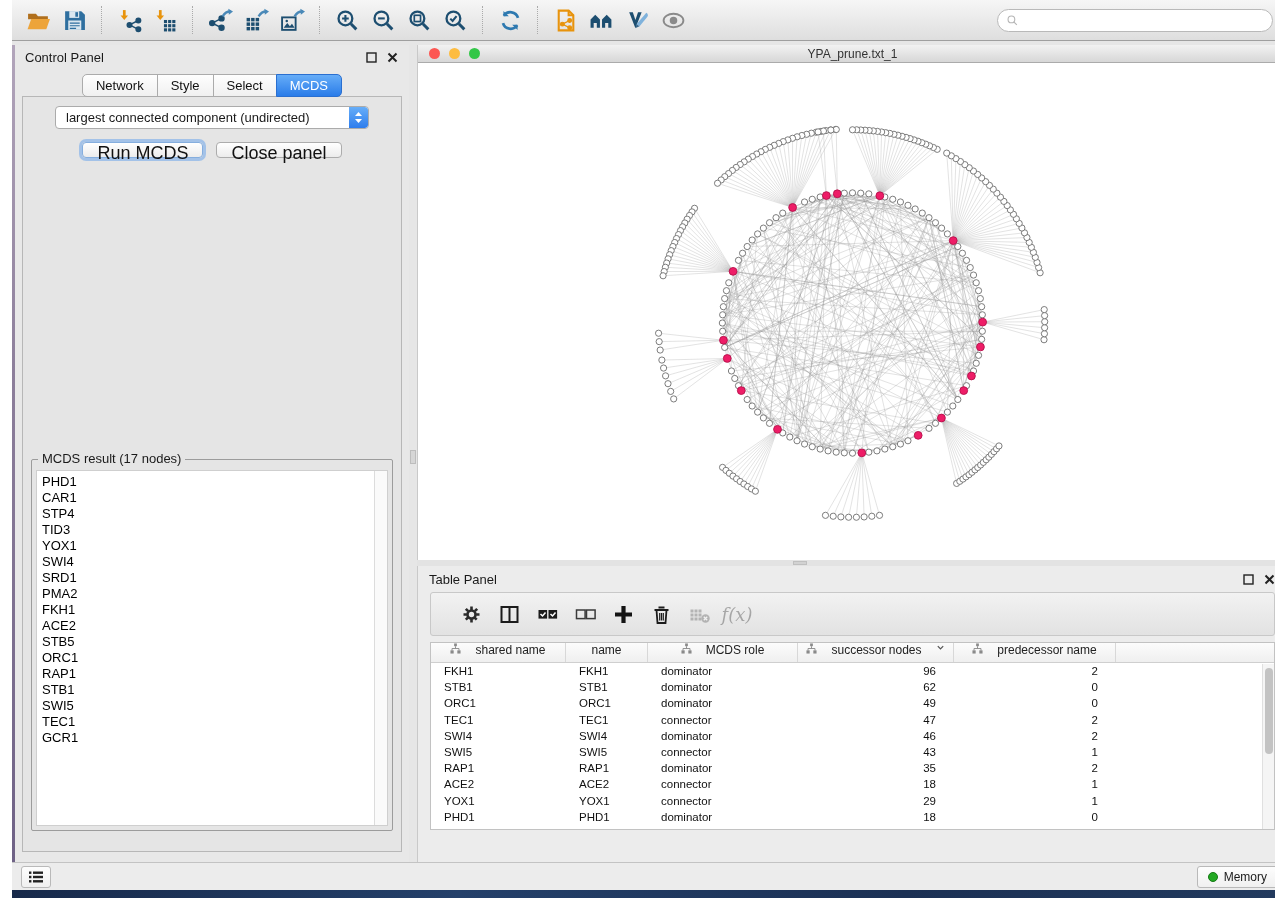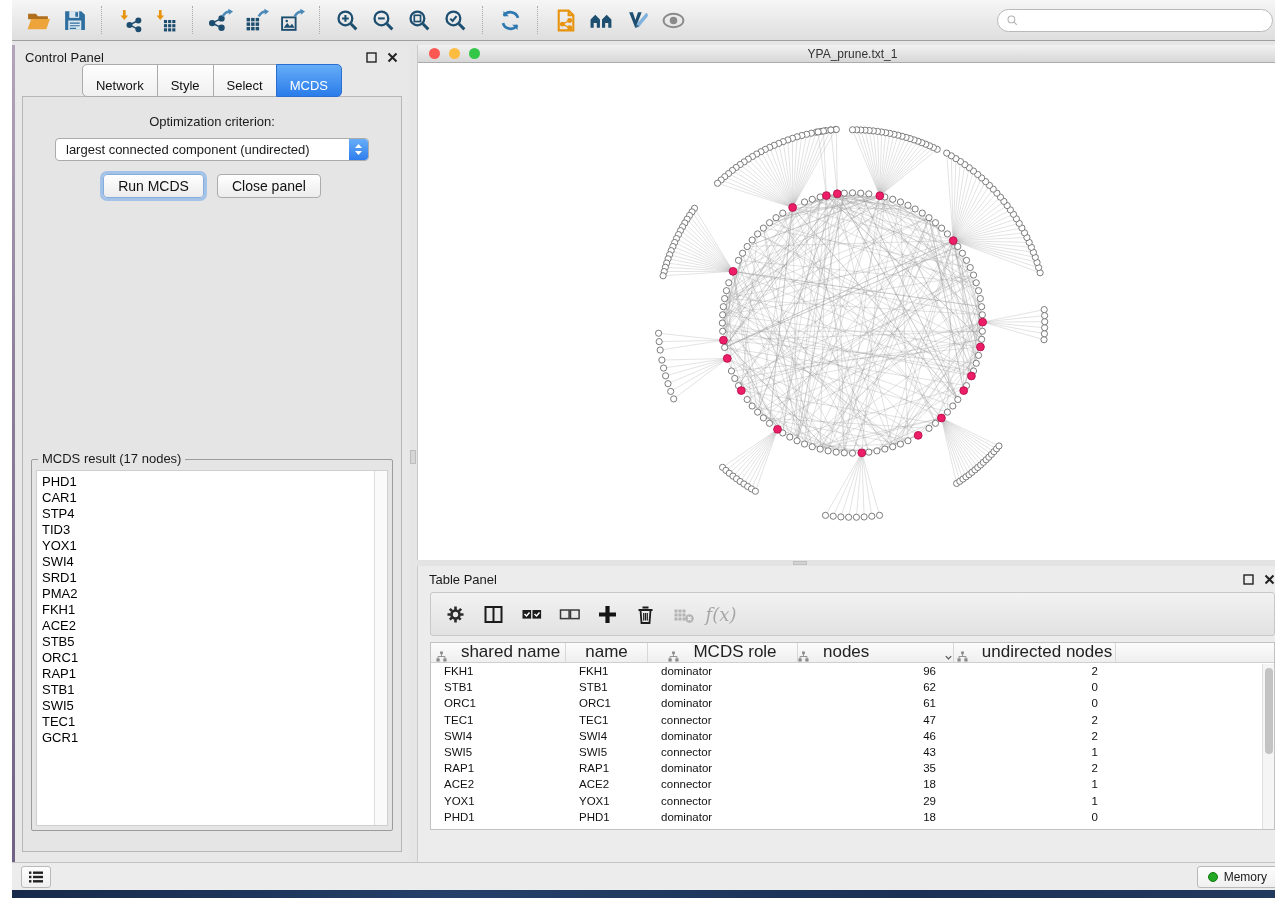--- a/index.html
+++ b/index.html
@@ -20,32 +20,32 @@
   .mainrow { flex:1; display:flex; background:#e6e6e6; padding-top:4px; min-height:0; }
   .deskstrip { width:3px; background:linear-gradient(#b2a5bb,#8d7f9b 40%,#6f6286); }
 
   
   .cpanel { width:394px; background:#e8e8e8; display:flex; flex-direction:column; }
   .cp-title { height:24px; display:flex; align-items:center; padding:0 10px; }
   .panel-title { font-size:13px; color:#1a1a1a; }
   .win-ctls { margin-left:auto; display:flex; gap:8px; align-items:center; }
   .win-ctls .wc { width:13px; height:13px; display:flex; align-items:center; justify-content:center; }
   .cp-tabs { height:28px; display:flex; justify-content:center; align-items:flex-end; position:relative; z-index:2; }
-  .tab { background:linear-gradient(#fefefe,#f0f0f0); border:1px solid #ababab; padding:13px 13px 3px; font-size:13px; margin-left:-1px; color:#111; }
+  .tab { background:linear-gradient(#fefefe,#f0f0f0); border:1px solid #ababab; padding:3px 13px 3px; font-size:13px; margin-left:-1px; color:#111; }
   .tab:first-child { border-radius:5px 0 0 5px; margin-left:0; }
   .tab:last-child { border-radius:0 5px 5px 0; }
   .tab.active { background:linear-gradient(#66adf8,#2a7ce9); border-color:#2a6fd0; color:#fff; }
   .cp-body { flex:1; margin:-1px 7px 10px; background:#e5e5e5; border:1px solid #b7b7b7; display:flex; flex-direction:column; min-height:0; }
   .crit-label { margin-top:17px; text-align:center; font-size:13px; }
   .combo-row { margin-top:9px; display:flex; justify-content:center; }
   .combo { width:314px; height:23px; background:#fff; border:1px solid #ababab; border-radius:4px; display:flex; align-items:center; overflow:hidden; }
   .combo-text { flex:1; padding-left:10px; font-size:13px; white-space:nowrap; }
   .combo-cap { width:19px; align-self:stretch; background:linear-gradient(#67aef8,#2e7ded); display:flex; align-items:center; justify-content:center; border-radius:0 3px 3px 0; }
   .btn-row { margin-top:13px; display:flex; justify-content:center; gap:13px; }
-  .pushbtn { height:24px; padding:0 14px; font-size:14px; font-family:inherit; background:linear-gradient(#ffffff,#ececec); border:1px solid #acacac; border-radius:4px; color:#111; }
+  .pushbtn { height:16px; padding:0 14px; font-size:18px; font-family:inherit; background:linear-gradient(#ffffff,#ececec); border:1px solid #acacac; border-radius:4px; color:#111; }
   .pushbtn.focused { border-color:#85aede; box-shadow:0 0 0 3px rgba(110,165,235,.55); }
   .groupbox { margin:auto 8px 20px; height:372px; border:1px solid #9c9c9c; border-radius:2px; position:relative; }
   .groupbox .gb-label { position:absolute; top:-9px; left:6px; background:#e5e5e5; padding:0 4px; font-size:13px; }
   .listbox { position:absolute; left:4px; right:4px; top:10px; bottom:4px; background:#fff; border:1px solid #cfcfcf; display:flex; }
   .list-items { flex:1; padding:3px 0 0 5px; overflow:hidden; }
   .list-item { font-size:13px; line-height:16px; color:#000; }
   .list-scroll { width:13px; border-left:1px solid #dcdcdc; background:#fafafa; }
 
   
   .vsplit { width:8px; background:#e6e6e6; position:relative; }
@@ -59,28 +59,28 @@
   .net-titlebar { height:18px; background:linear-gradient(#f2f2f2,#d7d7d7); border-bottom:1px solid #ababab; position:relative; display:flex; align-items:center; }
   .lights { display:flex; gap:9px; margin-left:11px; }
   .light { width:11px; height:11px; border-radius:50%; }
   .net-name { position:absolute; left:0; right:0; text-align:center; font-size:12px; color:#333; }
   .net-canvas { flex:1; background:#fff; overflow:hidden; }
   .net-canvas svg { display:block; width:100%; height:100%; }
 
   
   .tpanel { flex:1; background:#ececec; display:flex; flex-direction:column; min-height:0; border-left:1px solid #c9c9c9; }
   .tp-title { height:26px; display:flex; align-items:center; padding:0 11px; }
-  .tp-toolbar { height:44px; margin:0 12px; background:linear-gradient(#f2f2f2,#e2e2e2); border:1px solid #c8c8c8; border-radius:3px; display:flex; align-items:center; gap:6px; padding-left:8px; }
+  .tp-toolbar { height:44px; margin:0 12px; background:linear-gradient(#f2f2f2,#e2e2e2); border:1px solid #c8c8c8; border-radius:3px; display:flex; align-items:center; gap:6px; padding-left:24px; }
   .ttbtn { width:32px; height:32px; display:flex; align-items:center; justify-content:center; }
   .ttbtn svg { width:21px; height:21px; }
   .ttbtn.disabled { opacity:.42; }
   .fx-glyph { font-family:"DejaVu Serif","Liberation Serif",serif; font-style:italic; font-size:18px; color:#4a4a4a; }
   .tp-table { margin:6px 12px 0; height:188px; background:#fff; border:1px solid #c2c2c2; position:relative; overflow:hidden; }
   .thead { display:flex; height:20px; background:linear-gradient(#fcfcfc,#efefef); border-bottom:1px solid #cfcfcf; }
-  .th { display:flex; align-items:flex-end; justify-content:center; gap:14px; border-right:1px solid #d8d8d8; font-size:17px; color:#222; overflow:hidden; }
+  .th { display:flex; align-items:flex-start; justify-content:center; gap:14px; border-right:1px solid #d8d8d8; font-size:12px; color:#222; overflow:hidden; }
   .th svg { flex:0 0 auto; }
   .trow { display:flex; height:16.2px; align-items:center; }
   .td { font-size:11.5px; color:#111; display:flex; align-items:center; overflow:hidden; }
   .td.left { padding-left:13px; }
   .td.num { justify-content:flex-end; padding-right:18px; }
   .vscroll { position:absolute; top:21px; right:0; bottom:0; width:12px; background:#f5f5f5; border-left:1px solid #e0e0e0; }
   .vscroll .thumb { position:absolute; top:4px; left:2px; width:8px; height:86px; background:#c3c3c3; border-radius:5px; }
   .tp-tabs { height:24px; margin-top:5px; display:flex; justify-content:center; }
   .seg { display:flex; border:1px solid #b3b3b3; border-radius:5px; overflow:hidden; background:#fff; height:22px; }
   .seg-item { padding:3px 13px 0; font-size:12.5px; color:#111; border-left:1px solid #c9c9c9; }
@@ -279,21 +279,20 @@
               </span>
           </span>
         </div>
         <div class="cp-tabs" id="cp-tabs">
             <div class="tab">Network</div>
             <div class="tab">Style</div>
             <div class="tab">Select</div>
             <div class="tab active">MCDS</div>
           </div>
         <div class="cp-body">
-          <div class="crit-label">Optimization criterion:</div>
           <div class="combo-row">
             <div class="combo">
               <span class="combo-text">largest connected component (undirected)</span>
               <span class="combo-cap">
                 <svg width="9" height="13" viewBox="0 0 9 13">
                     <path d="M1 5l3.5-4L8 5z" fill="#fff"></path>
                     <path d="M1 8l3.5 4L8 8z" fill="#fff"></path>
                   </svg>
               </span>
             </div>
@@ -1160,21 +1159,21 @@
                 </div>
                 <div class="th" style="width: 162px;">
                   <svg width="11" height="11" viewBox="0 0 12 12">
                     <g fill="#8a8a8a">
                       <rect x="4.5" y="0.5" width="3" height="3"></rect>
                       <rect x="0.5" y="8" width="3.5" height="3.5"></rect>
                       <rect x="8" y="8" width="3.5" height="3.5"></rect>
                     </g>
                     <path d="M6 3.5v2.5M2.2 8V6h7.6v2" fill="none" stroke="#8a8a8a"></path>
                   </svg>
-                  <span>undirected nodes</span>
+                  <span>predecessor name</span>
                 </div>
                 <div class="th" style="flex: 1 1 0%; border-right: none;"></div>
               </div>
             <div id="tbody">
                 <div class="trow">
                   <div class="td left" style="width: 135px;">FKH1</div>
                   <div class="td left" style="width: 82px;">FKH1</div>
                   <div class="td left" style="width: 150px;">dominator</div>
                   <div class="td num" style="width: 156px;">96</div>
                   <div class="td num" style="width: 162px;">2</div>
@@ -1183,21 +1182,21 @@
                   <div class="td left" style="width: 135px;">STB1</div>
                   <div class="td left" style="width: 82px;">STB1</div>
                   <div class="td left" style="width: 150px;">dominator</div>
                   <div class="td num" style="width: 156px;">62</div>
                   <div class="td num" style="width: 162px;">0</div>
                 </div>
                 <div class="trow">
                   <div class="td left" style="width: 135px;">ORC1</div>
                   <div class="td left" style="width: 82px;">ORC1</div>
                   <div class="td left" style="width: 150px;">dominator</div>
-                  <div class="td num" style="width: 156px;">61</div>
+                  <div class="td num" style="width: 156px;">49</div>
                   <div class="td num" style="width: 162px;">0</div>
                 </div>
                 <div class="trow">
                   <div class="td left" style="width: 135px;">TEC1</div>
                   <div class="td left" style="width: 82px;">TEC1</div>
                   <div class="td left" style="width: 150px;">connector</div>
                   <div class="td num" style="width: 156px;">47</div>
                   <div class="td num" style="width: 162px;">2</div>
                 </div>
                 <div class="trow">

